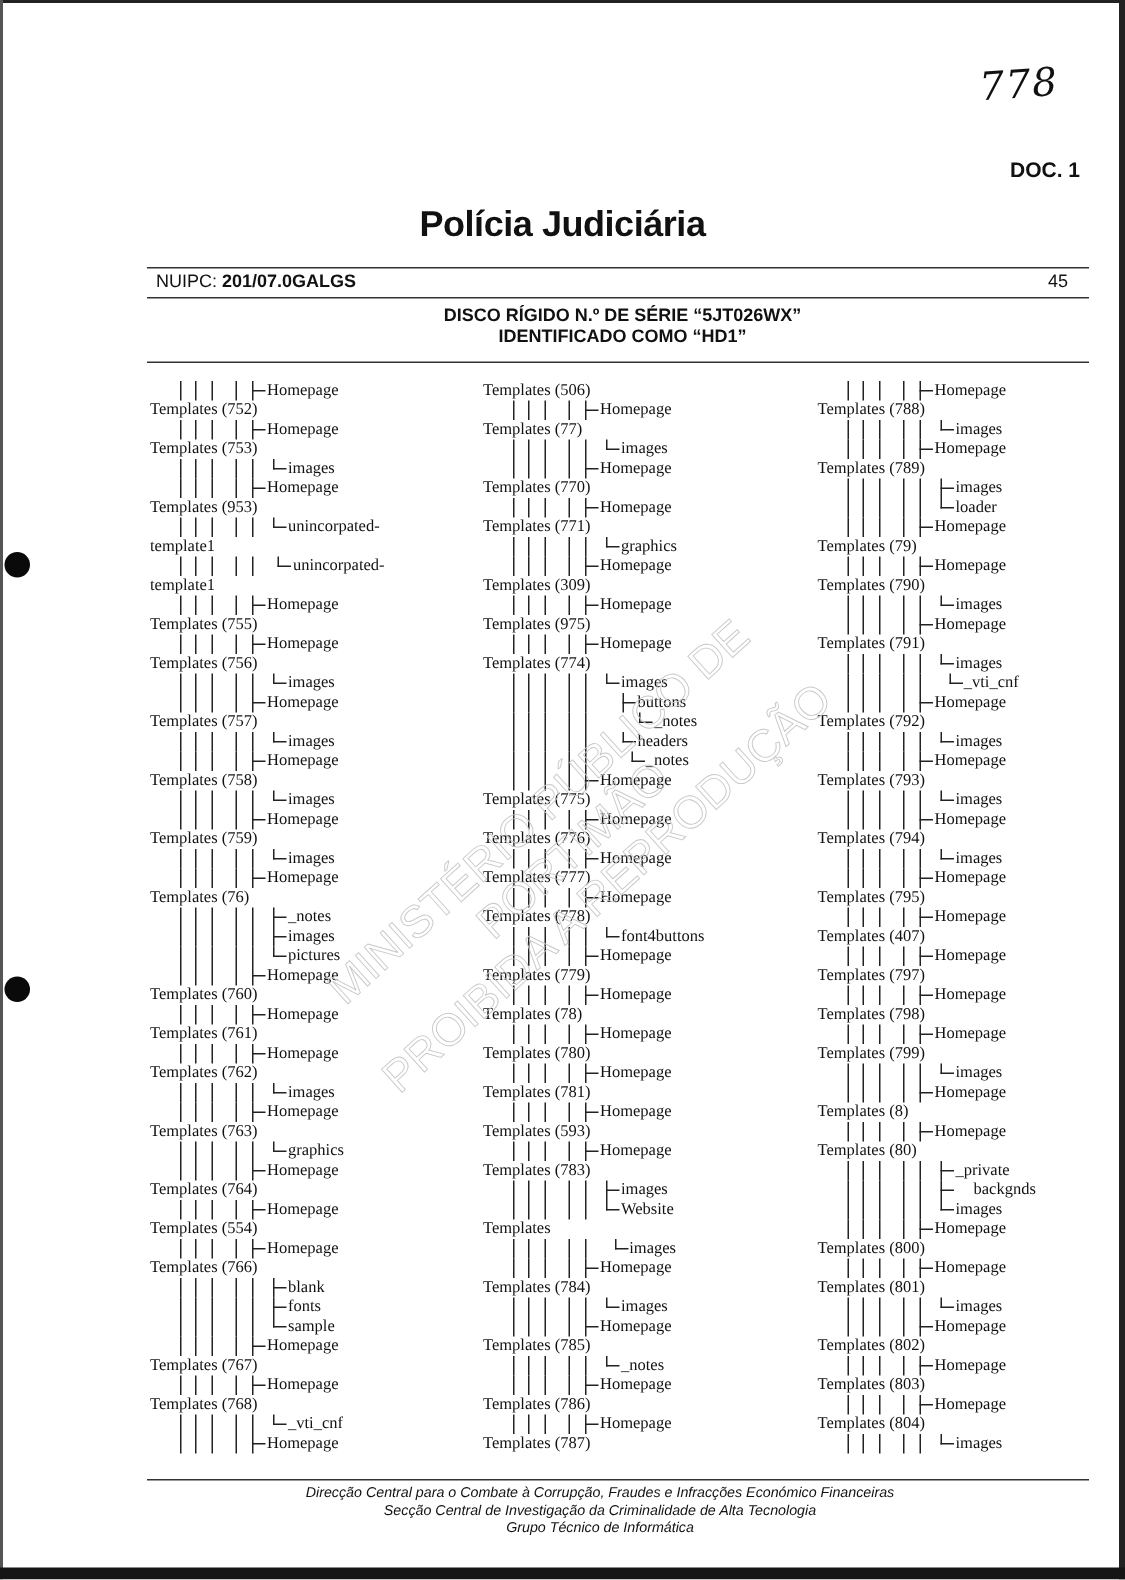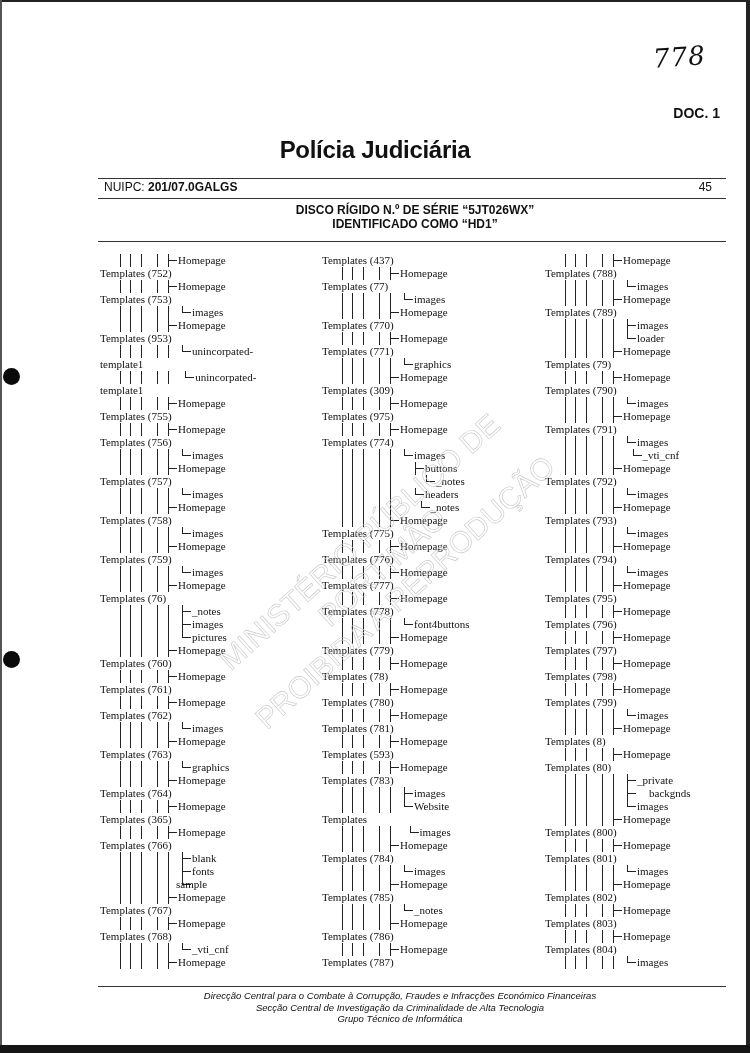--- a/index.html
+++ b/index.html
@@ -496,21 +496,21 @@
         <span class="bar" style="left: 21px;"></span>
         <span class="bar" style="left: 37px;"></span>
       </span>
       <span class="conn" style="left: 68px;">
         <span class="v" style="height: 13px;"></span>
         <span class="h"></span>
       </span>
       <span class="entry-label" style="left: 78px;">Homepage</span>
     </div>
     <div class="line">
-      <span class="tpl">Templates (365)</span>
+      <span class="tpl">Templates (554)</span>
     </div>
     <div class="line">
       <span class="bars">
         <span class="bar" style="left: 0px;"></span>
         <span class="bar" style="left: 10px;"></span>
         <span class="bar" style="left: 21px;"></span>
         <span class="bar" style="left: 37px;"></span>
       </span>
       <span class="conn" style="left: 68px;">
         <span class="v" style="height: 13px;"></span>
@@ -554,21 +554,21 @@
         <span class="bar" style="left: 0px;"></span>
         <span class="bar" style="left: 10px;"></span>
         <span class="bar" style="left: 21px;"></span>
         <span class="bar" style="left: 37px;"></span>
         <span class="bar" style="left: 48px;"></span>
       </span>
       <span class="conn" style="left: 82px;">
         <span class="v" style="height: 7px;"></span>
         <span class="h"></span>
       </span>
-      <span class="entry-label" style="left: 76px;">sample</span>
+      <span class="entry-label" style="left: 92px;">sample</span>
     </div>
     <div class="line">
       <span class="bars">
         <span class="bar" style="left: 0px;"></span>
         <span class="bar" style="left: 10px;"></span>
         <span class="bar" style="left: 21px;"></span>
         <span class="bar" style="left: 37px;"></span>
       </span>
       <span class="conn" style="left: 68px;">
         <span class="v" style="height: 13px;"></span>
@@ -618,21 +618,21 @@
       </span>
       <span class="conn" style="left: 68px;">
         <span class="v" style="height: 13px;"></span>
         <span class="h"></span>
       </span>
       <span class="entry-label" style="left: 78px;">Homepage</span>
     </div>
   </div>
 <div class="col" style="left:322px; top:254px">
     <div class="line">
-      <span class="tpl">Templates (437)</span>
+      <span class="tpl">Templates (506)</span>
     </div>
     <div class="line">
       <span class="bars">
         <span class="bar" style="left: 0px;"></span>
         <span class="bar" style="left: 10px;"></span>
         <span class="bar" style="left: 21px;"></span>
         <span class="bar" style="left: 37px;"></span>
       </span>
       <span class="conn" style="left: 68px;">
         <span class="v" style="height: 13px;"></span>
@@ -1411,21 +1411,21 @@
         <span class="bar" style="left: 21px;"></span>
         <span class="bar" style="left: 37px;"></span>
       </span>
       <span class="conn" style="left: 68px;">
         <span class="v" style="height: 13px;"></span>
         <span class="h"></span>
       </span>
       <span class="entry-label" style="left: 78px;">Homepage</span>
     </div>
     <div class="line">
-      <span class="tpl">Templates (796)</span>
+      <span class="tpl">Templates (407)</span>
     </div>
     <div class="line">
       <span class="bars">
         <span class="bar" style="left: 0px;"></span>
         <span class="bar" style="left: 10px;"></span>
         <span class="bar" style="left: 21px;"></span>
         <span class="bar" style="left: 37px;"></span>
       </span>
       <span class="conn" style="left: 68px;">
         <span class="v" style="height: 13px;"></span>

